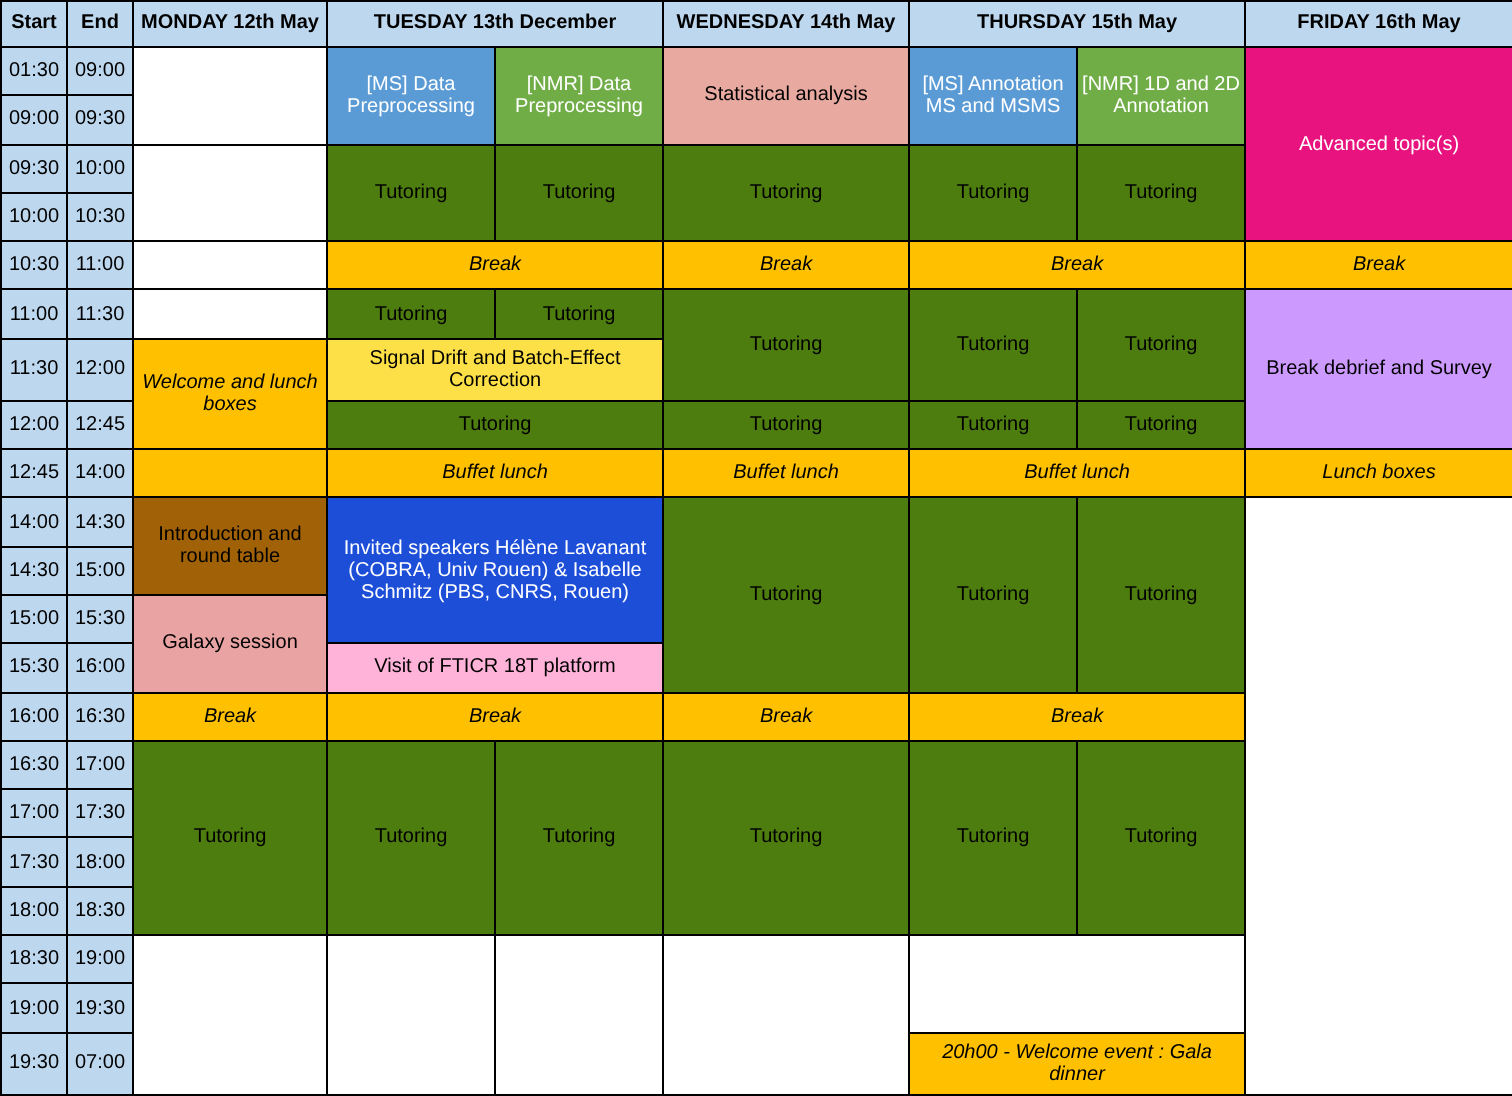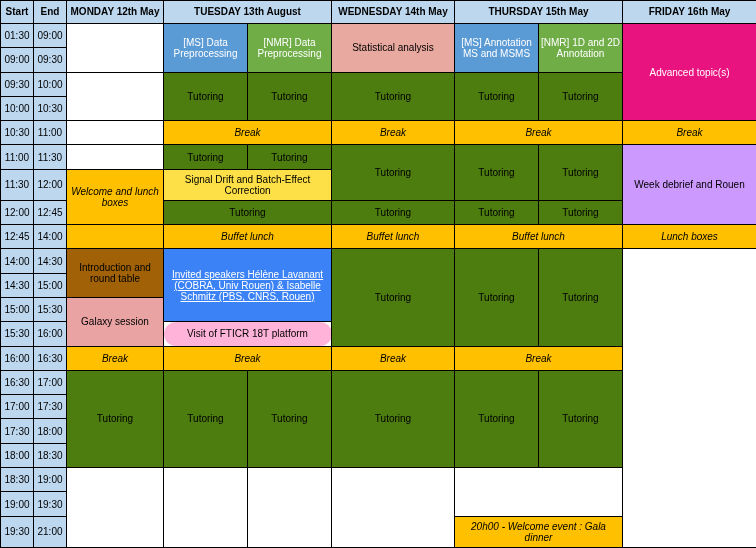--- a/index.html
+++ b/index.html
@@ -38,23 +38,23 @@
     font-size:10px;
     width:32px;
     height:17px;
   }
   td.empty{background:#ffffff;}
   td.grey{background:#4d7c0f;}
   .c-orange{background:#ffc000;font-style:italic;}
   .c-ms{background:#5b9bd5;color:#ffffff;}
   .c-nmr{background:#70ad47;color:#ffffff;}
   .c-salmon{background:#e8a9a0;}
-  .c-pink-dark{background:#3b82f6;color:#ffffff;text-decoration:underline;}
+  .c-pink-dark{background:#1d4ed8;color:#ffffff;}
   .c-magenta{background:#e8137f;color:#ffffff;}
-  .c-pink-light{background:#ffb3d9;border-radius:12px;}
+  .c-pink-light{background:#ffb3d9;}
   .c-rosy{background:#e9a3a3;}
   .c-plum{background:#a16207;}
   .c-lav{background:#cc99ff;}
   .c-lightpink{background:#fde047;}
   .small{font-size:9.5px;line-height:10.5px;}
   .xsmall{font-size:9px;line-height:10px;}
 </style>
 </head>
 <body>
 
@@ -69,21 +69,21 @@
     <col style="width:84px">
     <col style="width:84px">
     <col style="width:134px">
   </colgroup>
 
   <tbody>
       <tr>
     <th class="hdr">Start</th>
     <th class="hdr">End</th>
     <th class="hdr">MONDAY 12th May</th>
-    <th class="hdr" colspan="2">TUESDAY 13th August</th>
+    <th class="hdr" colspan="2">TUESDAY 13th December</th>
     <th class="hdr">WEDNESDAY 14th May</th>
     <th class="hdr" colspan="2">THURSDAY 15th May</th>
     <th class="hdr">FRIDAY 16th May</th>
   </tr>
 
   <tr>
     <td class="time">01:30</td>
     <td class="time">09:00</td>
     <td class="empty" rowspan="2"></td>
     <td class="c-ms" rowspan="2">[MS] Data Preprocessing</td>
@@ -127,21 +127,21 @@
 
   <tr>
     <td class="time">11:00</td>
     <td class="time">11:30</td>
     <td class="empty"></td>
     <td class="grey">Tutoring</td>
     <td class="grey">Tutoring</td>
     <td class="grey" rowspan="2">Tutoring</td>
     <td class="grey" rowspan="2">Tutoring</td>
     <td class="grey" rowspan="2">Tutoring</td>
-    <td class="c-lav" rowspan="3">Week debrief and Rouen</td>
+    <td class="c-lav" rowspan="3">Break debrief and Survey</td>
   </tr>
 
   <tr>
     <td class="time">11:30</td>
     <td class="time">12:00</td>
     <td class="c-orange" rowspan="2">Welcome and lunch boxes</td>
     <td class="c-lightpink small" colspan="2">Signal Drift and Batch-Effect Correction</td>
   </tr>
 
   <tr>
@@ -236,18 +236,18 @@
     <td class="empty" colspan="2" rowspan="2"></td>
   </tr>
 
   <tr>
     <td class="time">19:00</td>
     <td class="time">19:30</td>
   </tr>
 
   <tr>
     <td class="time">19:30</td>
-    <td class="time">21:00</td>
+    <td class="time">07:00</td>
     <td class="c-orange" colspan="2">20h00 - Welcome event : Gala dinner</td>
   </tr>
 
 </tbody>
   </table>
 
 </body></html>

